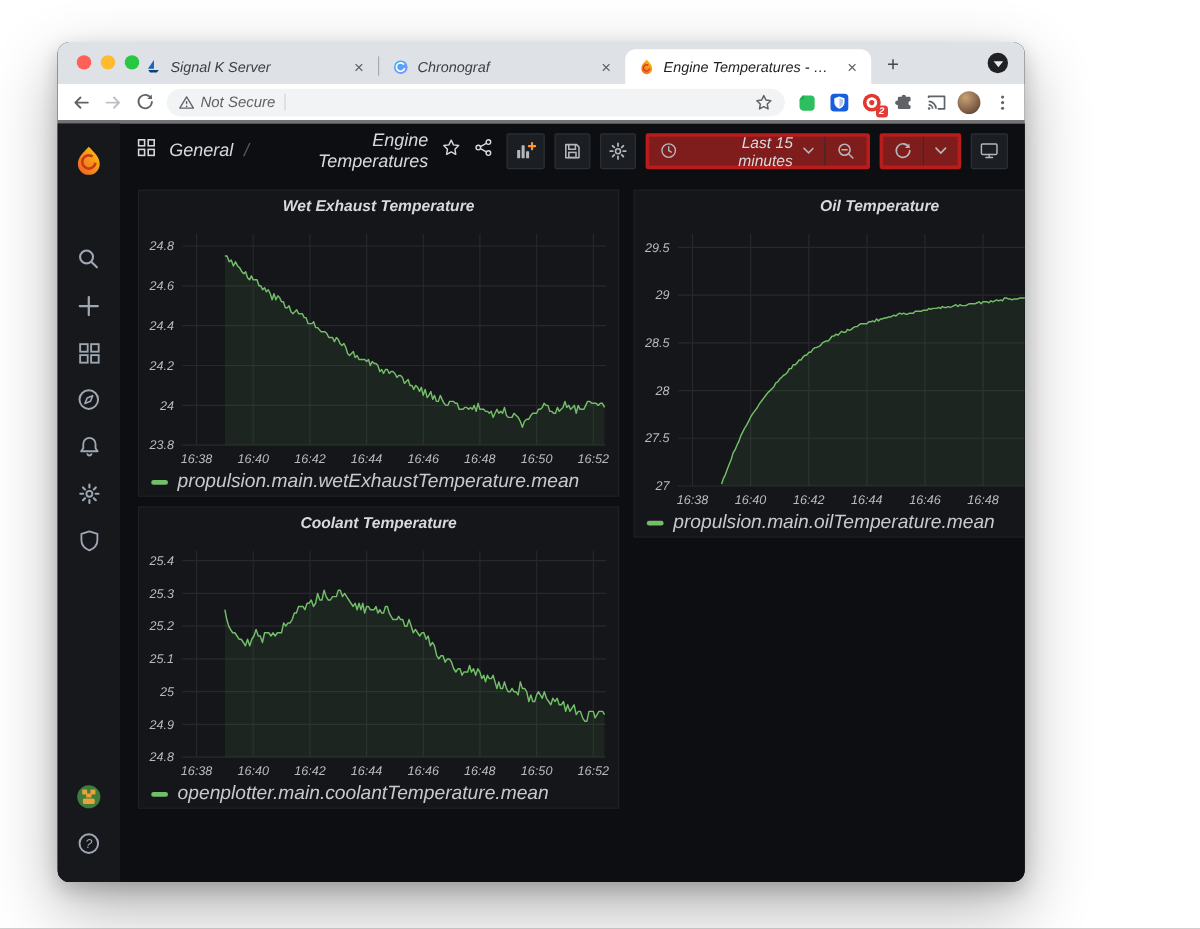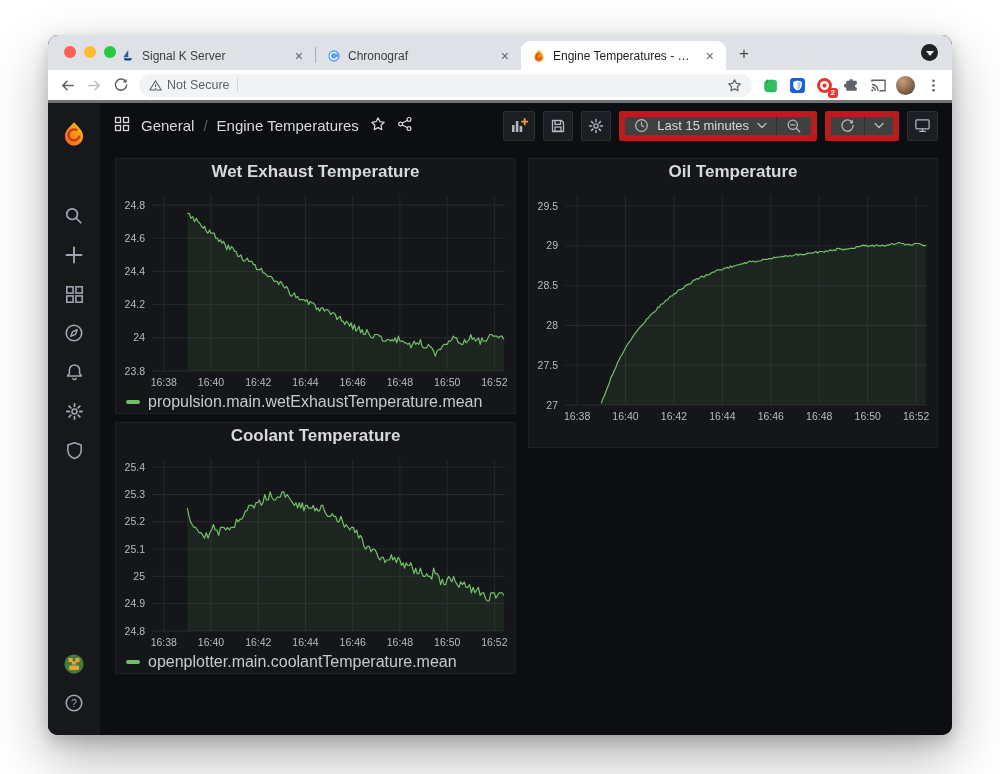--- a/index.html
+++ b/index.html
@@ -1,18 +1,18 @@
 <!DOCTYPE html>
 <html><head>
 <meta charset="utf-8">
 <style>
   html,body{margin:0;padding:0;}
   body{width:1000px;height:774px;background:#ffffff;font-family:"Liberation Sans",sans-serif;position:relative;overflow:hidden;}
-  .window{position:absolute;left:48px;top:35px;width:904px;height:700px;border-radius:10px;overflow:hidden;
-          box-shadow:0 22px 55px rgba(0,0,0,.30),0 6px 16px rgba(0,0,0,.18);background:#0d0e11;}
+  .window{position:absolute;left:48px;top:35px;width:806px;height:700px;border-radius:10px;overflow:hidden;
+          box-shadow:0 22px 55px rgba(0,0,0,.30),0 6px 16px rgba(0,0,0,.18);background:#0d0e11;font-style:italic;}
   
   .tabstrip{height:35px;background:#dee1e6;position:relative;display:flex;align-items:flex-end;}
   .traffic{position:absolute;left:16px;top:11px;display:flex;gap:8px;}
   .tl{width:12px;height:12px;border-radius:50%;}
   .tl.red{background:#ff5f57;}.tl.yellow{background:#febc2e;}.tl.green{background:#28c840;}
   .tabs{display:flex;align-items:flex-end;margin-left:62px;height:35px;}
   .tab{height:29px;display:flex;align-items:center;gap:7px;padding:0 10px;font-size:12px;color:#3c4043;box-sizing:border-box;}
   .tab .tab-label{white-space:nowrap;overflow:hidden;text-overflow:ellipsis;flex:1;}
   .tab.inactive{width:205px;}
   .tab.active{width:205px;background:#ffffff;border-radius:9px 9px 0 0;color:#202124;}
@@ -40,26 +40,26 @@
   .sidebar{width:52px;background:#17181c;display:flex;flex-direction:column;align-items:center;padding:10px 0 16px;box-sizing:border-box;flex:0 0 auto;}
   .side-icon{width:36px;height:36px;display:flex;align-items:center;justify-content:center;color:#9fa7b3;margin-top:3px;}
   .side-icon.first{margin-top:46px;}
   .side-spacer{flex:1;}
   .main{flex:1;display:flex;flex-direction:column;min-width:0;}
   .topnav{height:45px;display:flex;align-items:center;padding:0 14px;gap:11px;flex:0 0 auto;text-align:right;}
   .crumb{display:flex;align-items:center;gap:9px;font-size:15px;color:#d8d9da;}
   .crumb .sep{color:#585c64;}
   .nav-right{margin-left:auto;display:flex;align-items:center;gap:8px;}
   .gbtn{height:30px;min-width:30px;background:#1b1e23;border:1px solid #2c3036;border-radius:2px;display:flex;align-items:center;justify-content:center;color:#b4b7bc;box-sizing:border-box;padding:0 6px;}
-  .gbtn-group{display:flex;align-items:stretch;background:#404040;border:6px solid #b91c1c;border-radius:2px;height:30px;box-sizing:border-box;}
+  .gbtn-group{display:flex;align-items:stretch;background:#7f1d1d;border:3px solid #b91c1c;border-radius:2px;height:30px;box-sizing:border-box;}
   .gseg{display:flex;align-items:center;gap:8px;padding:0 9px;color:#d8d9da;font-size:13px;}
   .gseg + .gseg{border-left:1px solid #2c3036;}
   .dashboard{flex:1;position:relative;}
   .panel{position:absolute;background:#141619;border:1px solid #1d2025;box-sizing:border-box;display:flex;flex-direction:column;}
-  .panel-title{height:26px;line-height:26px;text-align:center;font-size:17px;font-weight:700;color:#d8d9da;flex:0 0 auto;}
+  .panel-title{height:26px;line-height:26px;text-align:center;font-size:13px;font-weight:700;color:#d8d9da;flex:0 0 auto;}
   .chart{display:block;flex:0 0 auto;}
   .legend{height:22px;display:flex;align-items:center;gap:8px;padding-left:10px;font-size:16px;color:#c7c9cc;flex:0 0 auto;}
   .legend-marker{width:14px;height:4px;border-radius:2px;flex:0 0 auto;}
   #panel-wet{left:15px;top:10px;width:401px;height:256px;}
   #panel-oil{left:428px;top:10px;width:410px;height:290px;}
   #panel-coolant{left:15px;top:274px;width:401px;height:252px;}
 </style>
 </head>
 <body>
 
@@ -444,20 +444,24 @@
               <text x="29" y="144.0" text-anchor="end" font-size="10.5" fill="#b8bcc1" font-family="Liberation Sans, sans-serif">28</text>
               <line x1="36" y1="100.7" x2="398" y2="100.7" stroke="#26282b" stroke-width="1"></line>
               <text x="29" y="104.2" text-anchor="end" font-size="10.5" fill="#b8bcc1" font-family="Liberation Sans, sans-serif">28.5</text>
               <line x1="36" y1="60.9" x2="398" y2="60.9" stroke="#26282b" stroke-width="1"></line>
               <text x="29" y="64.4" text-anchor="end" font-size="10.5" fill="#b8bcc1" font-family="Liberation Sans, sans-serif">29</text>
               <line x1="36" y1="21.1" x2="398" y2="21.1" stroke="#26282b" stroke-width="1"></line>
               <text x="29" y="24.6" text-anchor="end" font-size="10.5" fill="#b8bcc1" font-family="Liberation Sans, sans-serif">29.5</text>
               <path d="M72.3 218.4L73.9 213.6L75.5 210.5L77.2 205.7L78.8 201.7L80.4 197.7L82.0 192.2L83.6 189.8L85.2 185.8L86.8 182.6L88.5 177.8L90.1 174.7L91.7 171.5L93.3 169.1L94.9 165.9L96.5 162.7L98.4 159.5L100.2 157.2L102.0 154.8L103.8 151.6L105.6 149.2L107.4 146.8L109.2 144.4L111.1 142.0L112.7 140.5L114.3 138.9L115.9 137.3L117.5 134.1L119.1 133.3L120.7 130.9L122.4 129.3L124.0 127.7L125.6 126.9L127.2 125.3L128.8 122.2L130.4 122.2L132.0 119.0L133.7 119.0L135.3 117.4L136.9 115.0L138.5 115.0L140.1 112.6L141.7 111.0L143.3 111.0L145.0 108.6L146.6 108.6L148.2 106.3L149.8 104.7L151.4 104.7L153.0 103.9L154.6 103.1L156.3 100.7L157.9 99.9L159.5 99.1L161.1 99.1L162.7 97.5L164.3 95.1L165.9 95.1L167.6 93.5L169.2 94.3L170.8 92.7L172.4 91.1L174.0 91.9L175.6 91.9L177.2 89.5L178.9 90.3L180.5 89.5L182.1 88.0L183.7 87.2L185.3 87.2L186.9 85.6L188.5 84.8L190.2 84.8L191.8 84.8L193.4 84.8L195.0 83.2L196.6 83.2L198.2 82.4L199.8 83.2L201.5 80.8L203.1 82.4L204.7 80.8L206.3 80.8L207.9 80.0L209.5 80.0L211.1 79.2L212.8 79.2L214.4 78.4L216.0 77.6L217.6 78.4L219.2 76.8L220.8 76.0L222.4 76.8L224.1 76.0L225.7 76.8L227.3 76.8L228.9 76.0L230.5 76.0L232.1 76.0L233.7 74.4L235.4 74.4L237.0 74.4L238.6 74.4L240.2 73.6L241.8 73.6L243.4 73.6L245.0 72.0L246.7 72.8L248.3 72.0L249.9 72.0L251.5 72.0L253.1 71.2L254.7 72.0L256.3 70.5L258.0 71.2L259.6 71.2L261.2 70.5L262.8 71.2L264.4 70.5L266.0 69.7L267.6 68.9L269.3 70.5L270.9 68.9L272.5 69.7L274.1 69.7L275.7 69.7L277.3 68.9L278.9 68.1L280.6 68.1L282.2 68.1L283.8 68.1L285.4 67.3L287.0 66.5L288.6 68.1L290.2 66.5L291.9 66.5L293.5 66.5L295.1 67.3L296.7 65.7L298.3 66.5L299.9 65.7L301.5 64.9L303.2 65.7L304.8 64.9L306.4 65.7L308.0 63.3L309.6 63.3L311.2 64.1L312.8 64.1L314.5 64.9L316.1 64.1L317.7 64.1L319.3 64.1L320.9 63.3L322.5 63.3L324.1 63.3L325.8 63.3L327.4 61.7L329.0 61.7L330.6 61.7L332.2 60.9L333.8 60.1L335.4 60.9L337.1 60.1L338.7 61.7L340.3 60.9L341.9 60.9L343.5 60.1L345.1 61.7L346.7 60.1L348.4 60.1L350.0 60.9L351.6 60.9L353.2 60.1L354.8 60.9L356.4 60.9L358.0 60.1L359.7 60.1L361.3 59.3L362.9 58.5L364.5 59.3L366.1 59.3L367.7 58.5L369.3 57.7L371.0 57.7L372.6 58.5L374.4 58.5L376.2 60.1L378.0 59.3L379.8 59.3L381.7 60.1L383.5 60.1L385.3 58.5L387.1 58.5L388.7 58.5L390.3 58.5L391.9 59.3L393.6 60.1L395.2 60.9L396.8 60.1L396.8 220.0L72.3 220.0Z" fill="rgba(115,191,105,0.09)" stroke="none"></path>
               <path d="M72.3 218.4L73.9 213.6L75.5 210.5L77.2 205.7L78.8 201.7L80.4 197.7L82.0 192.2L83.6 189.8L85.2 185.8L86.8 182.6L88.5 177.8L90.1 174.7L91.7 171.5L93.3 169.1L94.9 165.9L96.5 162.7L98.4 159.5L100.2 157.2L102.0 154.8L103.8 151.6L105.6 149.2L107.4 146.8L109.2 144.4L111.1 142.0L112.7 140.5L114.3 138.9L115.9 137.3L117.5 134.1L119.1 133.3L120.7 130.9L122.4 129.3L124.0 127.7L125.6 126.9L127.2 125.3L128.8 122.2L130.4 122.2L132.0 119.0L133.7 119.0L135.3 117.4L136.9 115.0L138.5 115.0L140.1 112.6L141.7 111.0L143.3 111.0L145.0 108.6L146.6 108.6L148.2 106.3L149.8 104.7L151.4 104.7L153.0 103.9L154.6 103.1L156.3 100.7L157.9 99.9L159.5 99.1L161.1 99.1L162.7 97.5L164.3 95.1L165.9 95.1L167.6 93.5L169.2 94.3L170.8 92.7L172.4 91.1L174.0 91.9L175.6 91.9L177.2 89.5L178.9 90.3L180.5 89.5L182.1 88.0L183.7 87.2L185.3 87.2L186.9 85.6L188.5 84.8L190.2 84.8L191.8 84.8L193.4 84.8L195.0 83.2L196.6 83.2L198.2 82.4L199.8 83.2L201.5 80.8L203.1 82.4L204.7 80.8L206.3 80.8L207.9 80.0L209.5 80.0L211.1 79.2L212.8 79.2L214.4 78.4L216.0 77.6L217.6 78.4L219.2 76.8L220.8 76.0L222.4 76.8L224.1 76.0L225.7 76.8L227.3 76.8L228.9 76.0L230.5 76.0L232.1 76.0L233.7 74.4L235.4 74.4L237.0 74.4L238.6 74.4L240.2 73.6L241.8 73.6L243.4 73.6L245.0 72.0L246.7 72.8L248.3 72.0L249.9 72.0L251.5 72.0L253.1 71.2L254.7 72.0L256.3 70.5L258.0 71.2L259.6 71.2L261.2 70.5L262.8 71.2L264.4 70.5L266.0 69.7L267.6 68.9L269.3 70.5L270.9 68.9L272.5 69.7L274.1 69.7L275.7 69.7L277.3 68.9L278.9 68.1L280.6 68.1L282.2 68.1L283.8 68.1L285.4 67.3L287.0 66.5L288.6 68.1L290.2 66.5L291.9 66.5L293.5 66.5L295.1 67.3L296.7 65.7L298.3 66.5L299.9 65.7L301.5 64.9L303.2 65.7L304.8 64.9L306.4 65.7L308.0 63.3L309.6 63.3L311.2 64.1L312.8 64.1L314.5 64.9L316.1 64.1L317.7 64.1L319.3 64.1L320.9 63.3L322.5 63.3L324.1 63.3L325.8 63.3L327.4 61.7L329.0 61.7L330.6 61.7L332.2 60.9L333.8 60.1L335.4 60.9L337.1 60.1L338.7 61.7L340.3 60.9L341.9 60.9L343.5 60.1L345.1 61.7L346.7 60.1L348.4 60.1L350.0 60.9L351.6 60.9L353.2 60.1L354.8 60.9L356.4 60.9L358.0 60.1L359.7 60.1L361.3 59.3L362.9 58.5L364.5 59.3L366.1 59.3L367.7 58.5L369.3 57.7L371.0 57.7L372.6 58.5L374.4 58.5L376.2 60.1L378.0 59.3L379.8 59.3L381.7 60.1L383.5 60.1L385.3 58.5L387.1 58.5L388.7 58.5L390.3 58.5L391.9 59.3L393.6 60.1L395.2 60.9L396.8 60.1" fill="none" stroke="#73bf69" stroke-width="1.2" stroke-linejoin="round"></path>
             </svg>
+          <div class="legend">
+            <span class="legend-marker" style="background: rgb(115, 191, 105);"></span>
+            <span>propulsion.main.oilTemperature.mean</span>
+          </div>
         </div>
         <div class="panel" id="panel-coolant">
           <div class="panel-title">Coolant Temperature</div>
           <svg class="chart" width="399" height="202">
               <line x1="47.8" y1="10" x2="47.8" y2="182" stroke="#26282b" stroke-width="1"></line>
               <text x="47.8" y="197" text-anchor="middle" font-size="10.5" fill="#b8bcc1" font-family="Liberation Sans, sans-serif">16:38</text>
               <line x1="95.0" y1="10" x2="95.0" y2="182" stroke="#26282b" stroke-width="1"></line>
               <text x="95.0" y="197" text-anchor="middle" font-size="10.5" fill="#b8bcc1" font-family="Liberation Sans, sans-serif">16:40</text>
               <line x1="142.3" y1="10" x2="142.3" y2="182" stroke="#26282b" stroke-width="1"></line>
               <text x="142.3" y="197" text-anchor="middle" font-size="10.5" fill="#b8bcc1" font-family="Liberation Sans, sans-serif">16:42</text>

